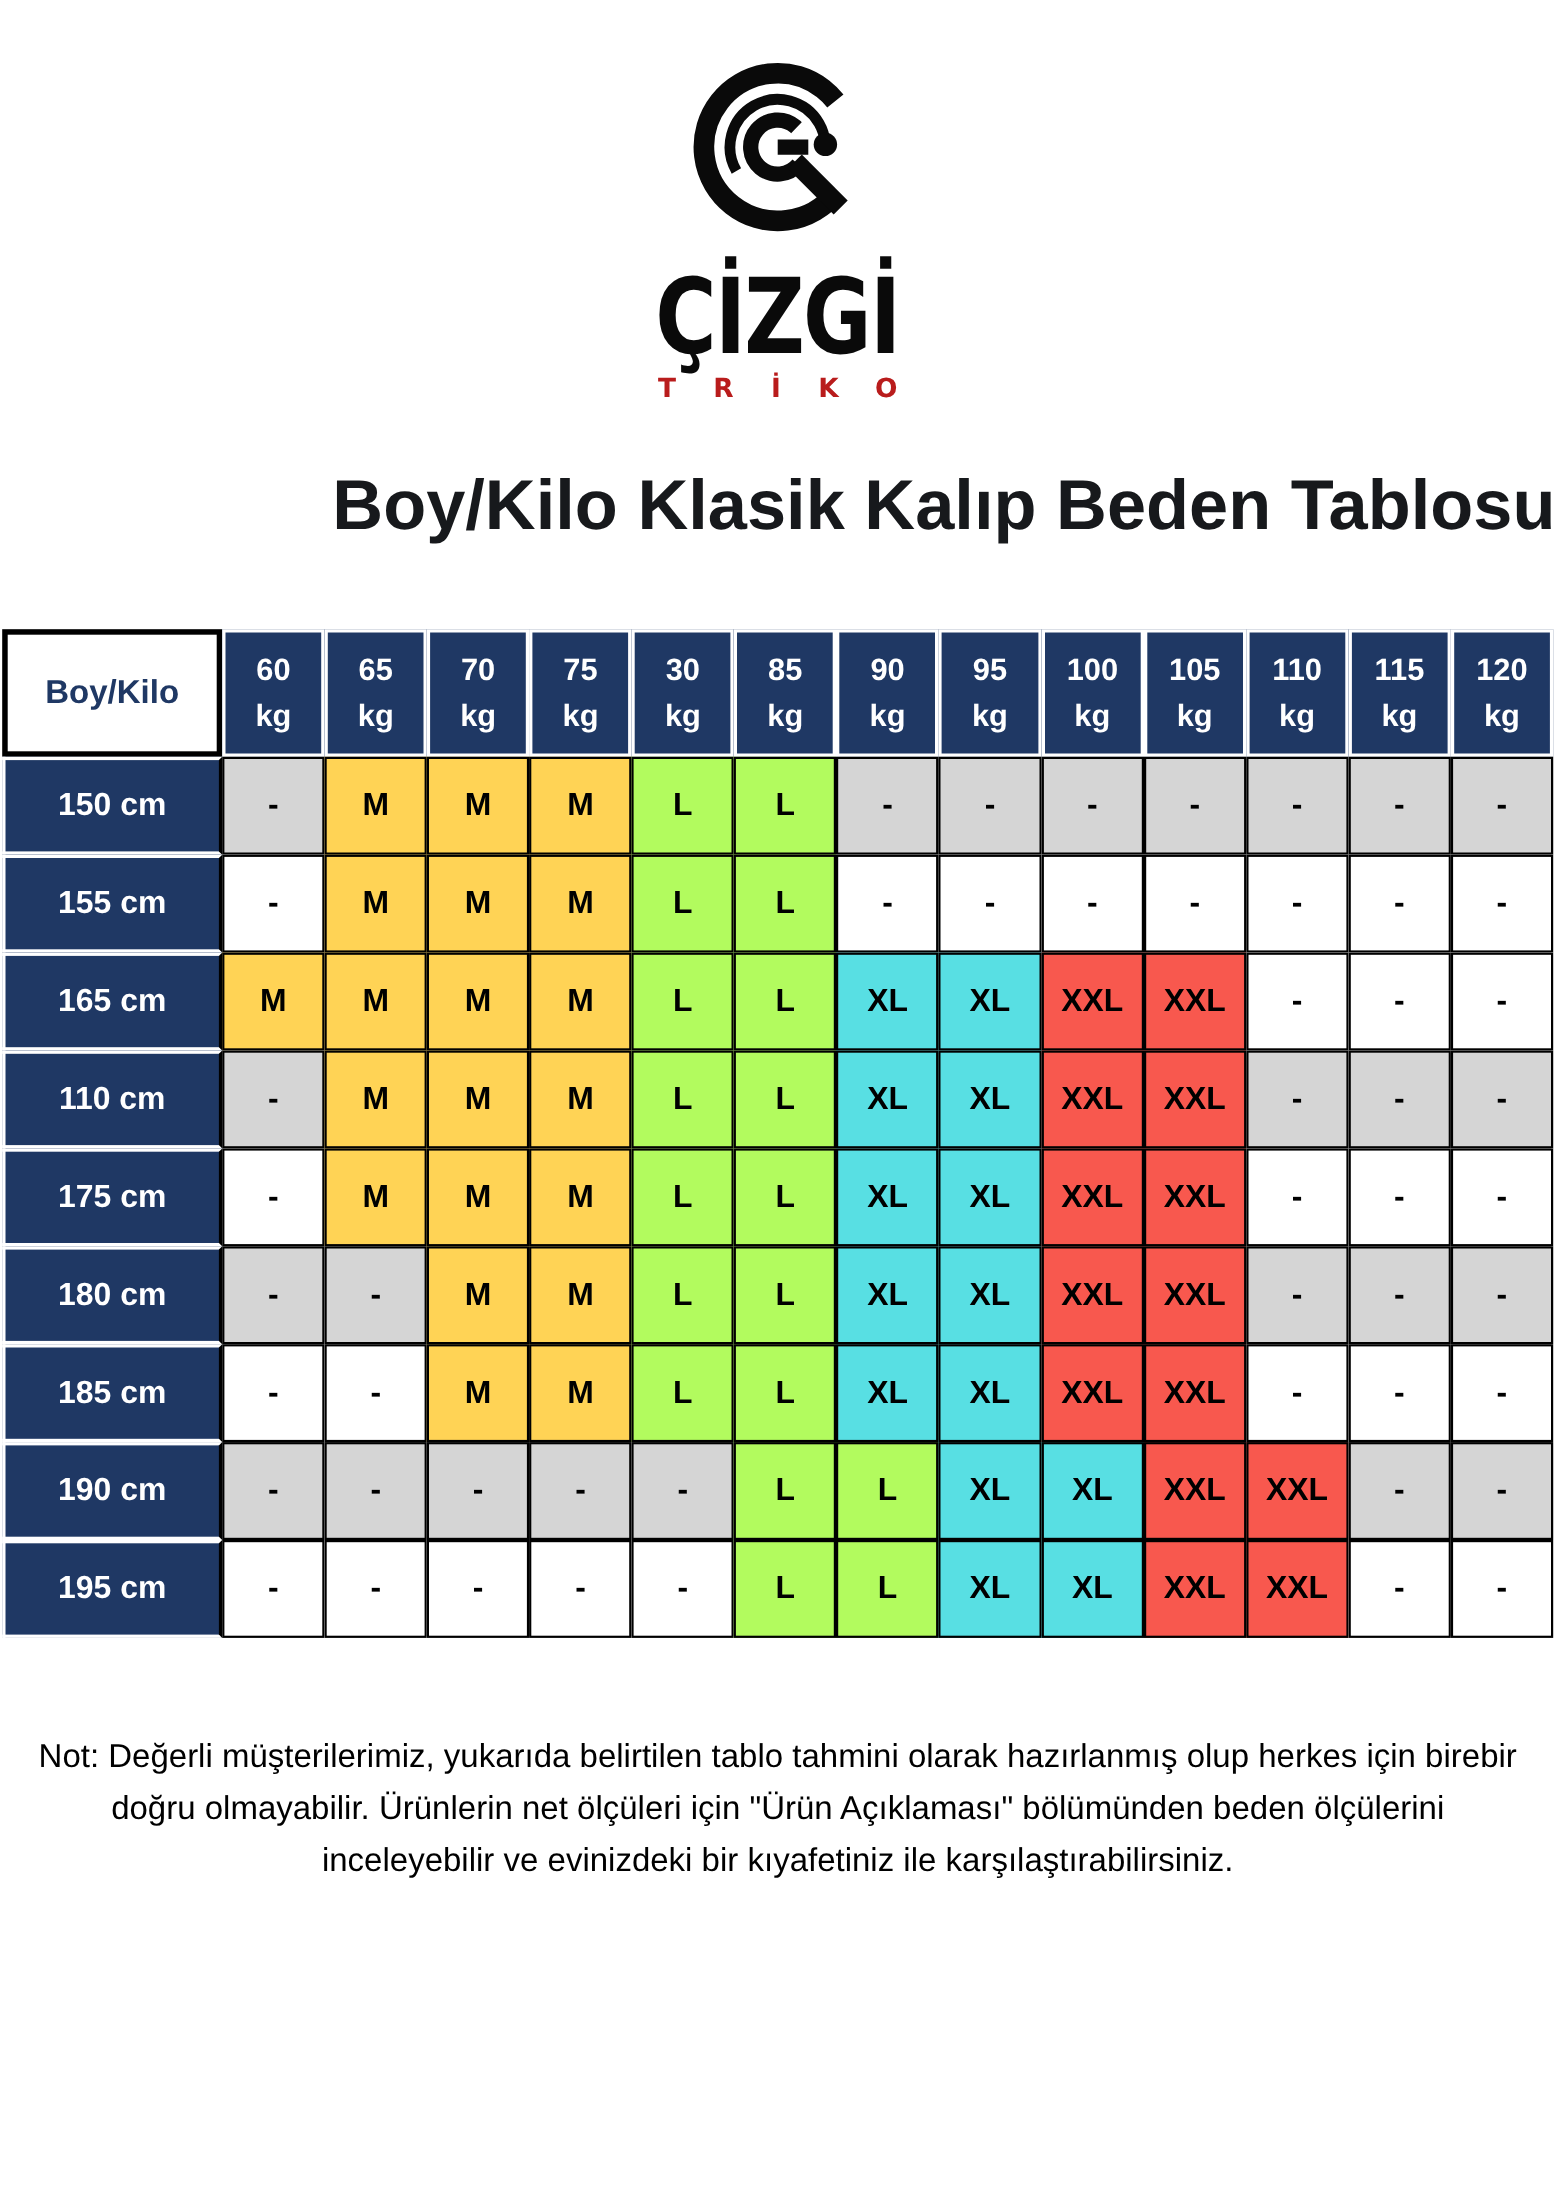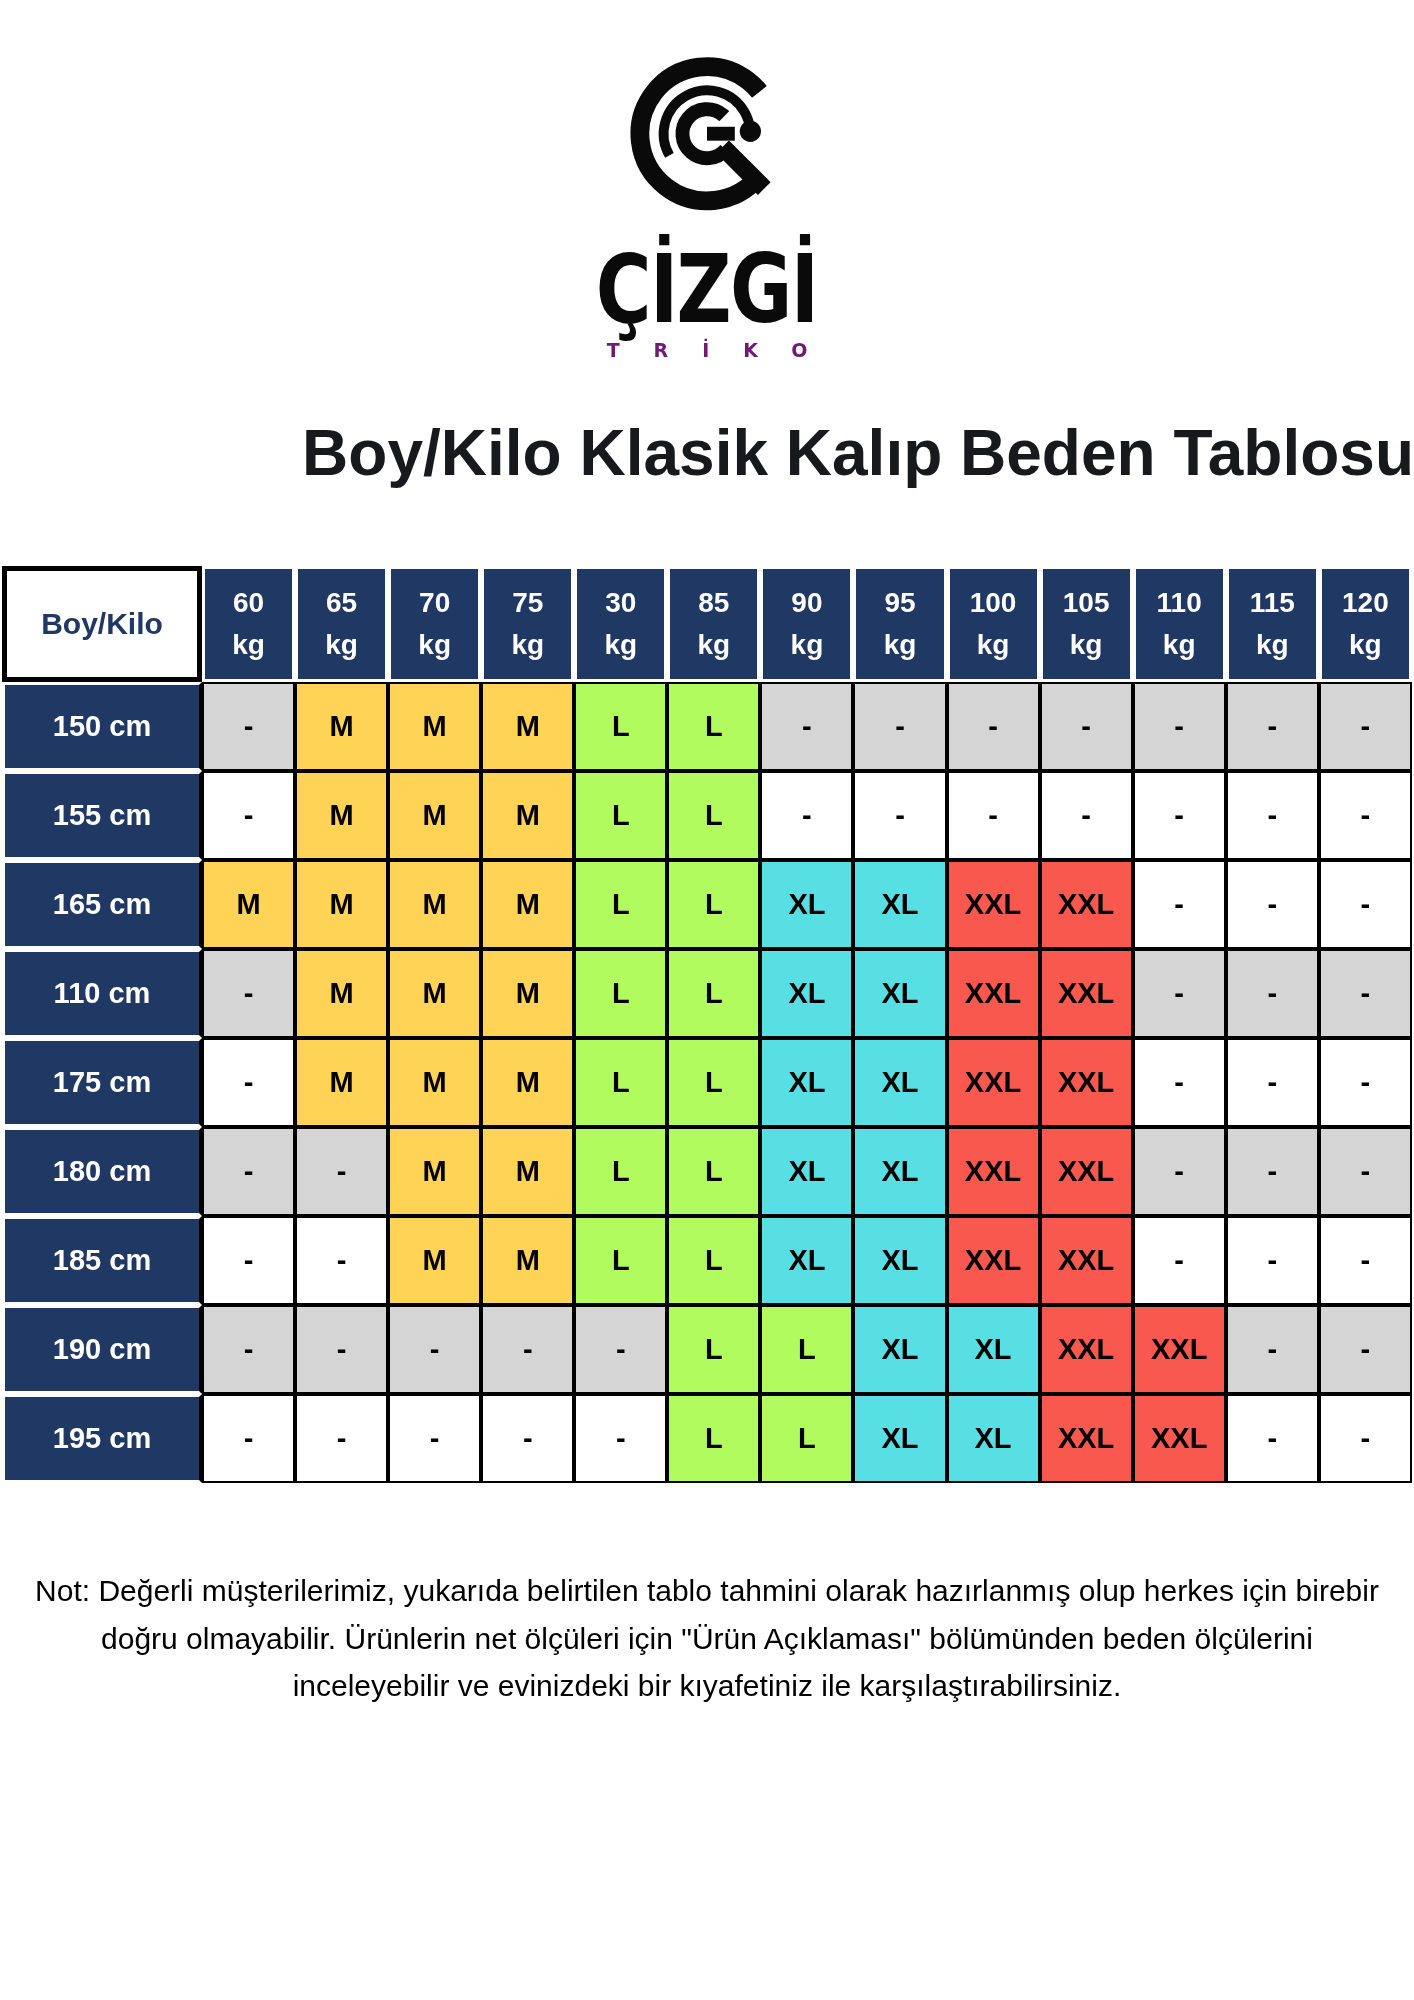--- a/index.html
+++ b/index.html
@@ -4,21 +4,21 @@
 <style>
   html,body{margin:0;padding:0;background:#fff;}
   body{width:1414px;height:2000px;overflow:hidden;font-family:"Liberation Sans",sans-serif;}
   .page{width:1414px;height:2000px;position:relative;}
 
   
   .logo{display:flex;flex-direction:column;align-items:center;padding-top:50px;}
   .brand{font-family:"DejaVu Sans",sans-serif;font-weight:bold;font-size:95px;line-height:0.92;
          color:#0a0a0a;transform:scaleX(0.8);letter-spacing:-2px;margin-top:4px;}
   .brand-sub-wrap{text-align:center;margin-top:6px;}
-  .brand-sub{font-family:"DejaVu Sans",sans-serif;font-weight:bold;font-size:19px;color:#701a75;
+  .brand-sub{font-family:"DejaVu Sans",sans-serif;font-weight:bold;font-size:24px;color:#b91c1c;
              letter-spacing:34px;margin-right:-34px;margin-top:13px;}
 
   
   .page-title{font-size:64px;font-weight:bold;color:#17191c;text-align:right;
               margin:54px 0 0 0;letter-spacing:0;line-height:1.2;}
 
   
   table.size{border-collapse:separate;border-spacing:0;table-layout:fixed;
              width:1410px;margin:74px 2px 0 2px;}
   col.first{width:200px;}

